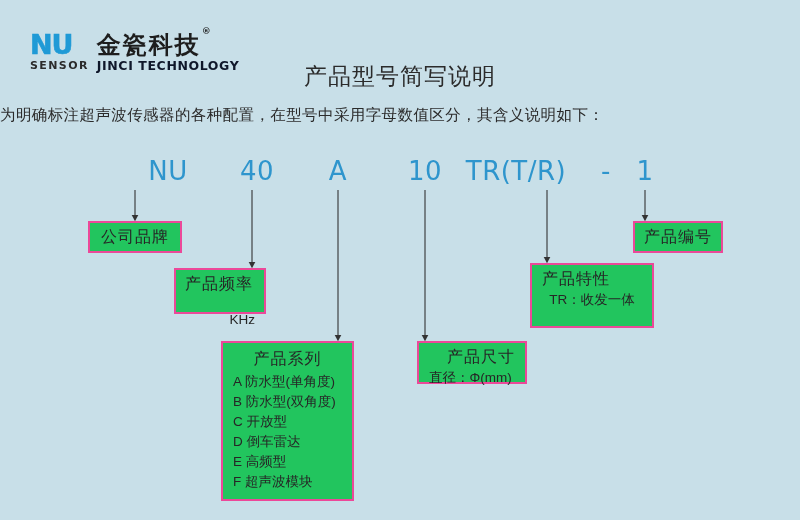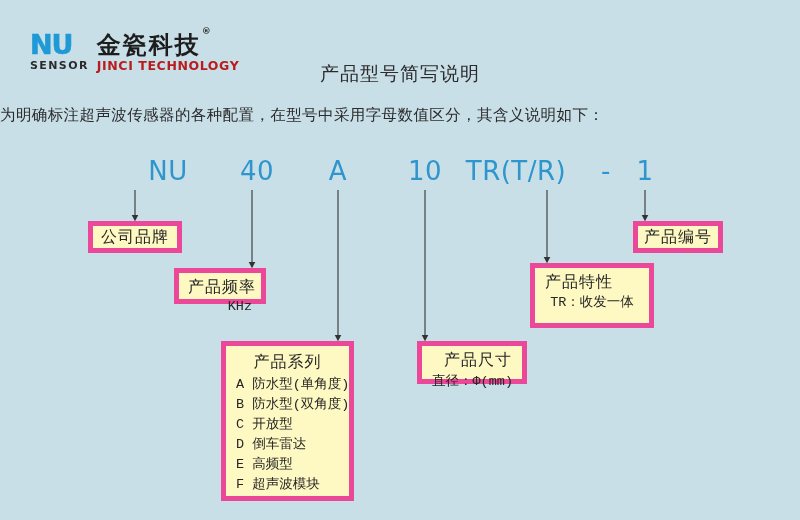--- a/index.html
+++ b/index.html
@@ -76,33 +76,33 @@
     position: relative;
     top: -10px;
     left: 1px;
   }
   .logo-en {
     font-family: "DejaVu Sans", "Liberation Sans", sans-serif;
     font-weight: bold;
     font-size: 12.5px;
     line-height: 14px;
     letter-spacing: 0.6px;
-    color: #b91c1c;
+    color: #0f172a;
     margin-top: 1px;
     white-space: nowrap;
   }
 
   
   .doc-title {
     position: absolute;
     left: 0;
     top: 61px;
     width: 800px;
     text-align: center;
-    font-size: 19px;
+    font-size: 23px;
     letter-spacing: 1px;
     color: #2b2b2b;
     font-family: "DejaVu Sans", "Liberation Sans", sans-serif;
   }
   .doc-subtitle {
     position: absolute;
     left: 0;
     top: 105px;
     width: 800px;
     font-size: 15.5px;
@@ -128,23 +128,23 @@
     position: absolute;
     left: 0; top: 0;
     width: 800px; height: 520px;
     pointer-events: none;
   }
 
   
   .box {
     position: absolute;
     box-sizing: border-box;
-    background: #fef9c3;
-    border: 5px solid #ec4899;
-    font-family: Liberation Mono, monospace;
+    background: #22c55e;
+    border: 2px solid #ec4899;
+    font-family: Liberation Sans, sans-serif;
     color: #262626;
   }
   .box-title {
     font-size: 16px;
     letter-spacing: 1px;
     color: #262626;
     white-space: nowrap;
   }
   .box-sub {
     font-size: 13.5px;
@@ -157,25 +157,25 @@
     white-space: nowrap;
     line-height: 20px;
   }
 
   
   #box-brand {
     left: 88px; top: 221px; width: 94px; height: 32px;
     display: flex; align-items: center; justify-content: center;
   }
   #box-freq {
-    left: 174px; top: 268px; width: 92px; height: 36px;
+    left: 174px; top: 268px; width: 92px; height: 46px;
     padding: 4px 9px 0 9px;
   }
   #box-freq .box-title { display: block; text-align: left; }
-  #box-freq .box-sub { display: block; text-align: right; margin-top: 1px; }
+  #box-freq .box-sub { display: block; text-align: right; margin-top: 17px; }
 
   #box-series {
     left: 221px; top: 341px; width: 133px; height: 160px;
     padding: 6px 10px 0 10px;
   }
   #box-series .box-title { display: block; text-align: center; margin-bottom: 2px; }
 
   #box-size {
     left: 417px; top: 341px; width: 110px; height: 43px;
     padding: 4px 10px 0 10px;

